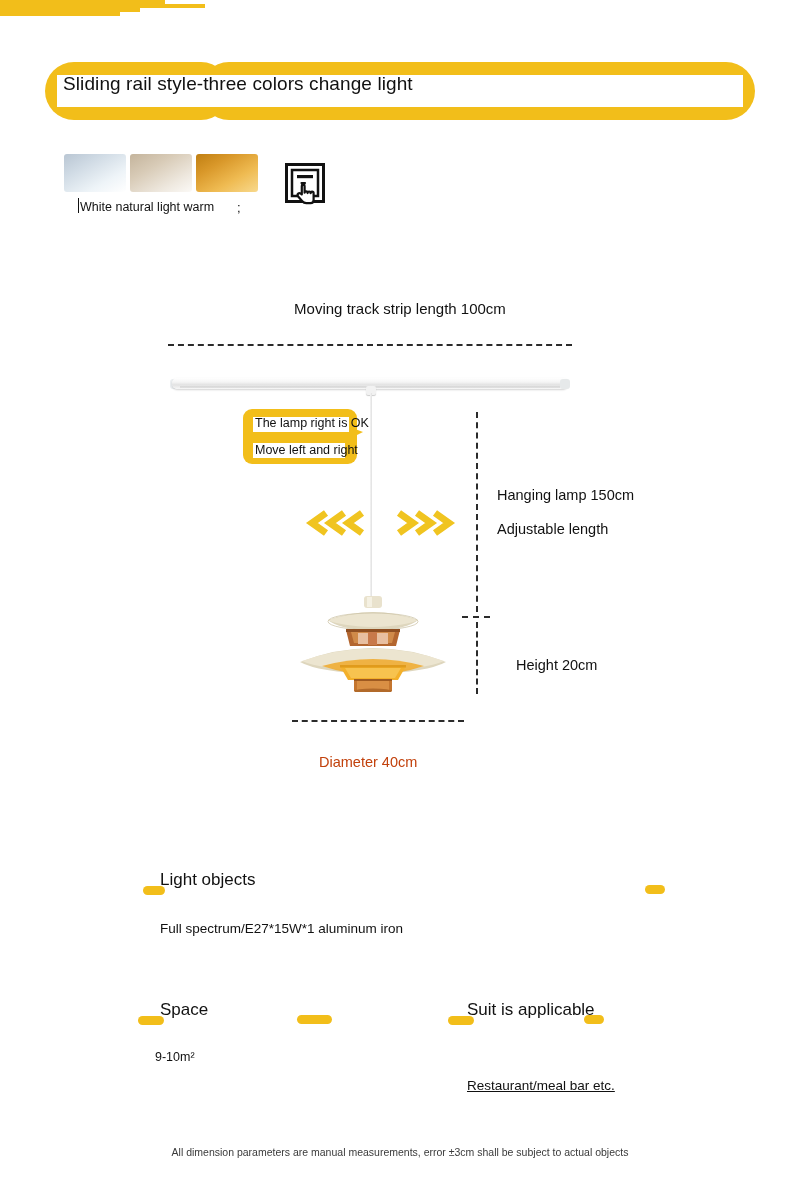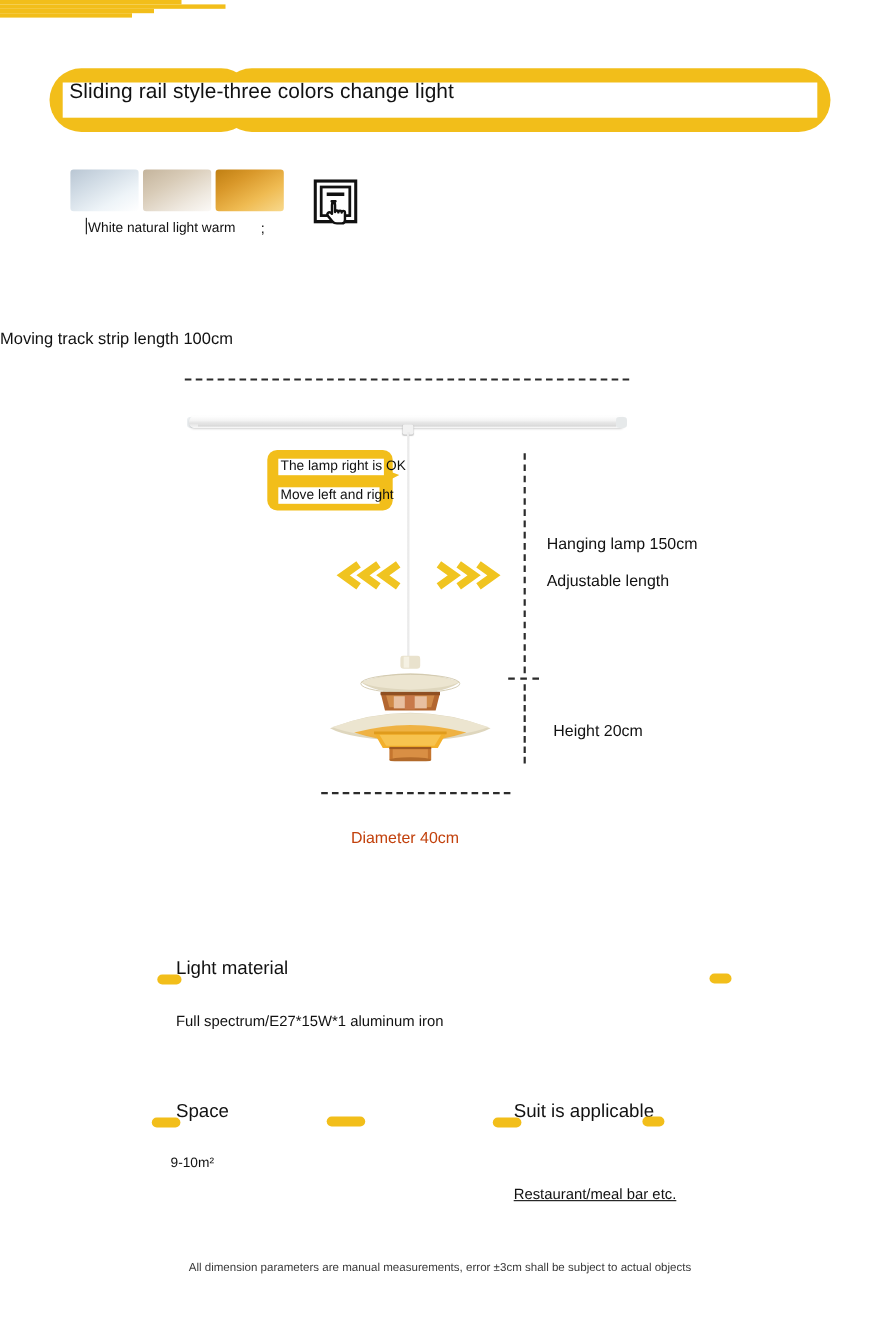--- a/index.html
+++ b/index.html
@@ -39,21 +39,21 @@
     position:absolute;left:16px;top:46px;font-size:12.5px;color:#111;white-space:nowrap;
   }
   .swatch-caret{position:absolute;left:14px;top:44px;width:1px;height:15px;background:#111;}
   .semicolon{position:absolute;left:173px;top:46px;font-size:13px;color:#111;}
 
   
   .switch-icon{position:absolute;left:285px;top:163px;width:40px;height:44px;}
 
   
   .track-label{
-    position:absolute;left:0;right:0;top:300px;text-align:left;
+    position:absolute;left:0;right:0;top:300px;text-align:center;
     font-size:15px;color:#111;
   }
   .track-dash{
     position:absolute;left:168px;top:344px;width:404px;height:0;
     border-top:2px dashed #2b2b2b;
   }
   .rail{
     position:absolute;left:172px;top:378px;width:396px;height:11px;
     background:linear-gradient(180deg,#ffffff 0%,#f4f4f4 38%,#e2e2e2 62%,#f7f7f7 100%);
     border-radius:5px;
@@ -104,21 +104,21 @@
   .vline-bot{
     position:absolute;left:476px;top:622px;width:0;height:72px;
     border-left:2px dashed #2b2b2b;
   }
   .tick-mid{
     position:absolute;left:462px;top:616px;width:28px;height:0;
     border-top:2px dashed #2b2b2b;
   }
   .dim-hang{position:absolute;left:497px;top:487px;font-size:14.5px;color:#111;white-space:nowrap;}
   .dim-adj{position:absolute;left:497px;top:521px;font-size:14.5px;color:#111;white-space:nowrap;}
-  .dim-height{position:absolute;left:503px;top:657px;font-size:14.5px;color:#111;white-space:nowrap;}
+  .dim-height{position:absolute;left:516px;top:657px;font-size:14.5px;color:#111;white-space:nowrap;}
 
   
   .lamp{position:absolute;left:288px;top:596px;width:170px;height:96px;}
 
   
   .dia-dash{
     position:absolute;left:292px;top:720px;width:172px;height:0;
     border-top:2px dashed #2b2b2b;
   }
   .dia-text{position:absolute;left:319px;top:754px;font-size:14.5px;color:#c2410c;white-space:nowrap;}
@@ -260,21 +260,21 @@
   <div class="tick-mid"></div>
   <div class="vline-bot"></div>
 
   <div class="dim-hang">Hanging lamp 150cm</div>
   <div class="dim-adj">Adjustable length</div>
   <div class="dim-height">Height 20cm</div>
 
   <div class="dia-dash"></div>
   <div class="dia-text">Diameter 40cm</div>
 
-  <div class="sec-head mat-title">Light material</div>
+  <div class="sec-head mat-title">Light objects</div>
   <div class="bar mat-bar-l"></div>
   <div class="mat-bar-mid"></div>
   <div class="mat-bar-r"></div>
   <div class="bar mat-bar-rcap"></div>
   <div class="sec-body mat-text">Full spectrum/E27*15W*1 aluminum   iron</div>
 
   <div class="sec-head sp-title">Space</div>
   <div class="bar sp-bar-l"></div>
   <div class="sp-bar-mid"></div>
   <div class="bar sp-bar-rcap"></div>

